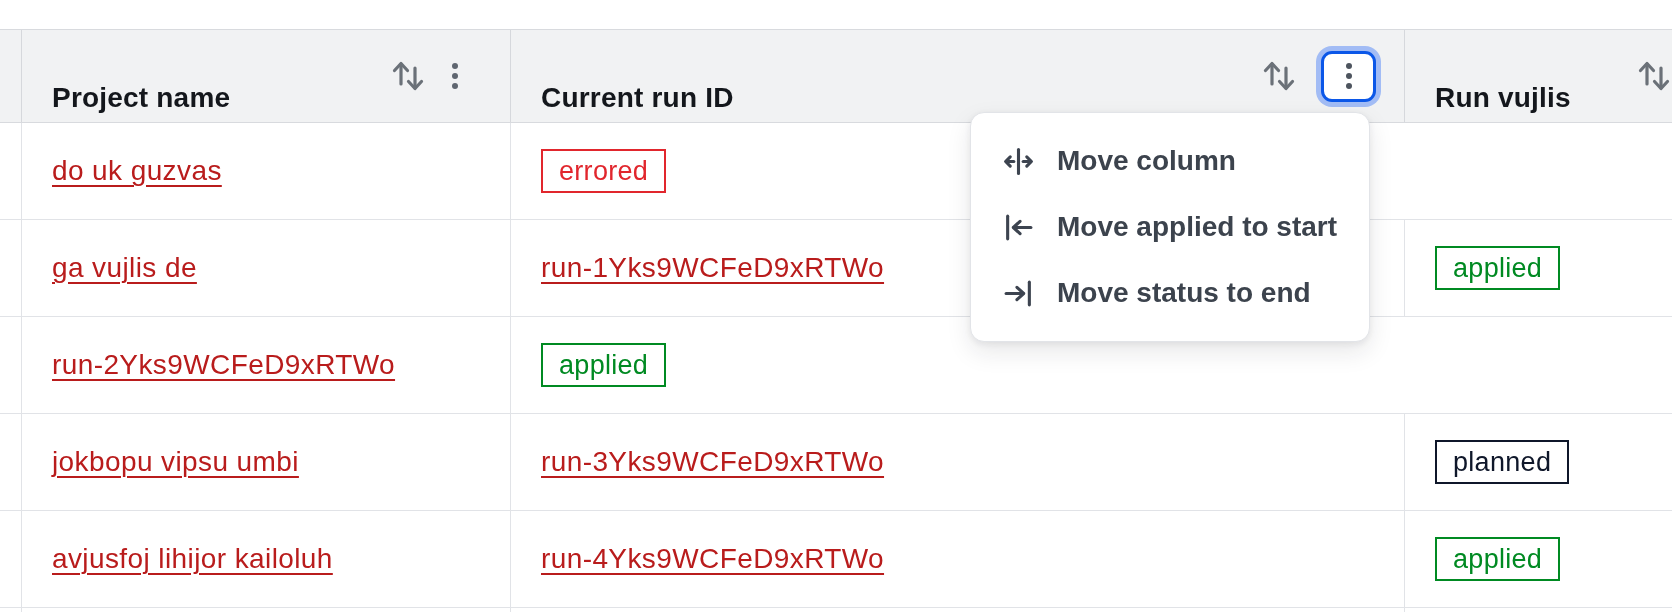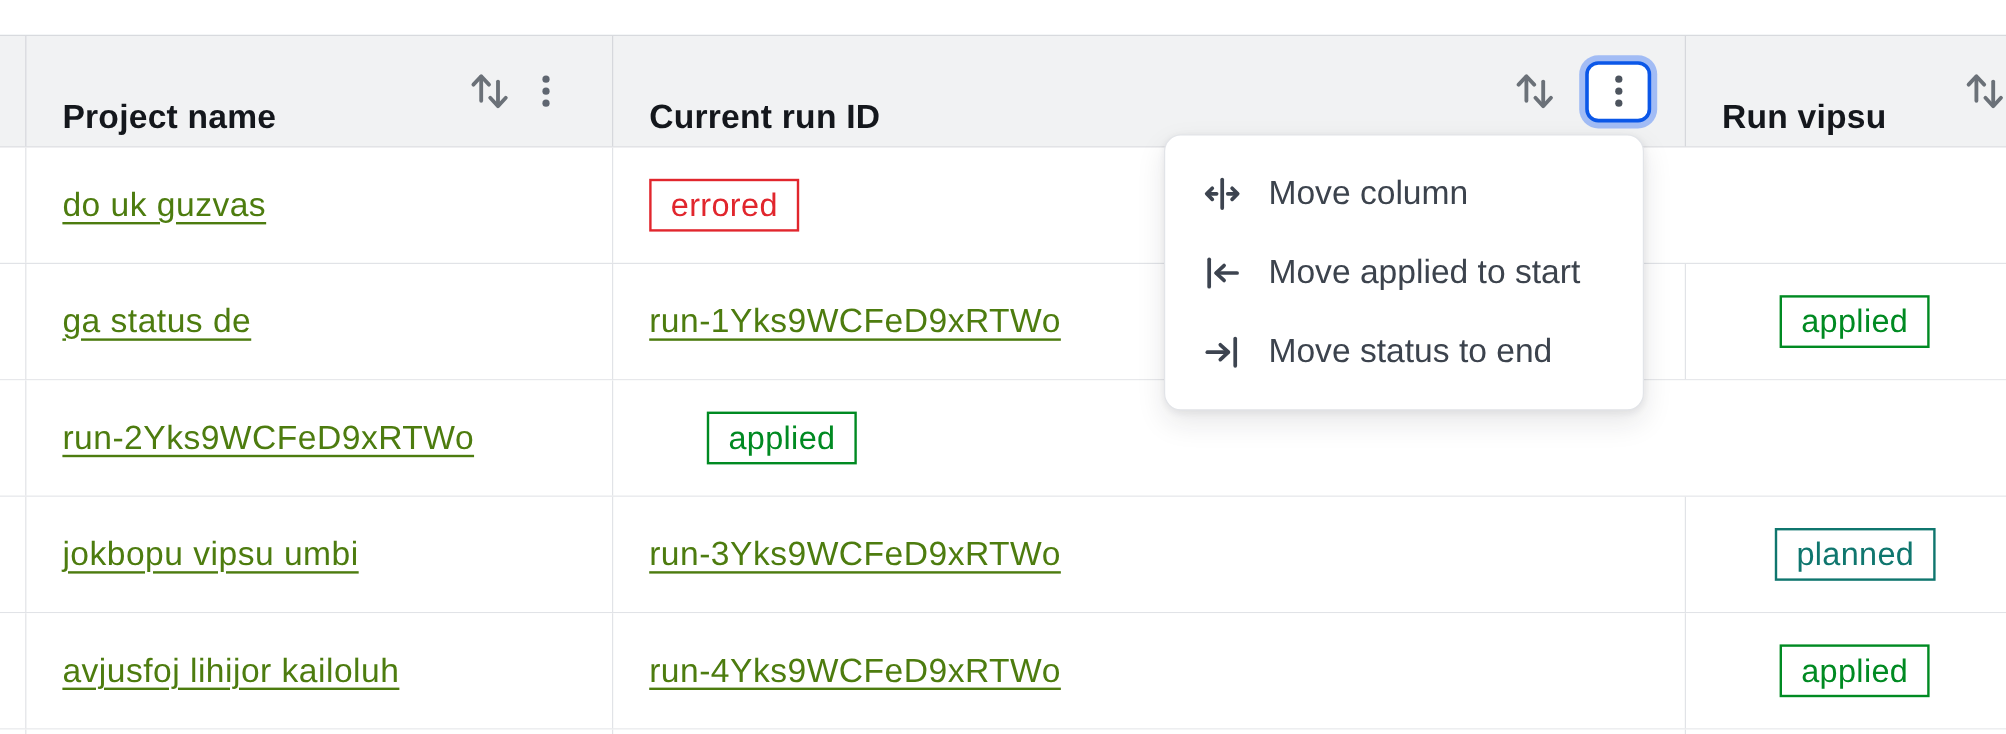--- a/index.html
+++ b/index.html
@@ -32,37 +32,37 @@
   .controls { margin-left:auto; display:flex; align-items:center; gap:24px; }
   .controls.inset { margin-right:22px; }
   .icon-btn { display:flex; align-items:center; justify-content:center; cursor:pointer; background:none; border:none; padding:0; }
   .focus-btn {
     width:55px; height:51px; box-sizing:border-box; border-radius:11px;
     border:3px solid #0b57e8; background:#ffffff;
     box-shadow:0 0 0 5px rgba(96,143,245,0.55);
     display:flex; align-items:center; justify-content:center; cursor:pointer;
   }
   .link {
-    font-size:28px; color:#4d7c0f; letter-spacing:0.4px;
+    font-size:28px; color:#b91c1c; letter-spacing:0.4px;
     text-decoration:underline; text-decoration-thickness:2px; text-underline-offset:5px;
     cursor:pointer;
   }
   .badge {
     display:inline-flex; align-items:center; height:44px; box-sizing:border-box;
     padding:0 16px; border:2px solid currentColor; border-radius:0;
     font-size:27px; letter-spacing:0.3px; background:#fff;
   }
   .badge[data-status="errored"] { color:#e1262d; }
-  .badge[data-status="applied"] { color:#008a22;margin-left:48px; }
-  .badge[data-status="planned"] { color:#0f766e;margin-left:44px; }
+  .badge[data-status="applied"] { color:#008a22; }
+  .badge[data-status="planned"] { color:#0f172a; }
   .menu {
     position:absolute; left:970px; top:112px; width:400px; box-sizing:border-box;
     background:#ffffff; border:1px solid #e2e4e8; border-radius:14px;
     box-shadow:0 10px 24px rgba(25,30,40,0.10), 0 2px 6px rgba(25,30,40,0.07);
-    padding:15px 0; z-index:10;
+    padding:15px 0; z-index:10;font-weight:bold;
   }
   .menu-item {
     height:66px; display:flex; align-items:center; gap:23px;
     padding:0 24px 0 32px; font-size:28px; color:#3c434d; cursor:pointer;
   }
   svg { display:block; }
 </style>
 </head>
 <body>
 
@@ -109,21 +109,21 @@
             <svg width="10" height="30" viewBox="0 0 10 30" fill="#4d545e">
               <circle cx="5" cy="5" r="3"></circle>
                 <circle cx="5" cy="15" r="3"></circle>
                 <circle cx="5" cy="25" r="3"></circle>
             </svg>
           </button>
         </span>
       </div>
 
       <div class="cell last">
-        <span class="hlabel">Run vipsu</span>
+        <span class="hlabel">Run vujlis</span>
         <span class="controls">
           <button class="icon-btn">
             <svg width="36" height="34" viewBox="0 0 36 34" fill="none" stroke="#6b7178" stroke-width="3.2" stroke-linecap="round" stroke-linejoin="round">
               <path d="M11 25 V5"></path>
                 <path d="M4.5 11.5 L11 4.5 L17.5 11.5"></path>
               <path d="M25 9 V29"></path>
                 <path d="M18.5 22.5 L25 29.5 L31.5 22.5"></path>
             </svg>
           </button>
         </span>
@@ -136,21 +136,21 @@
           <a class="link">do uk guzvas</a>
         </div>
       <div class="cell last">
           <span class="badge" data-status="errored">errored</span>
         </div>
     </div>
 
     <div class="row">
       <div class="cell ghost"></div>
       <div class="cell">
-          <a class="link">ga status de</a>
+          <a class="link">ga vujlis de</a>
         </div>
       <div class="cell">
           <a class="link">run-1Yks9WCFeD9xRTWo</a>
         </div>
       <div class="cell last">
           <span class="badge" data-status="applied">applied</span>
         </div>
     </div>
 
     <div class="row">

